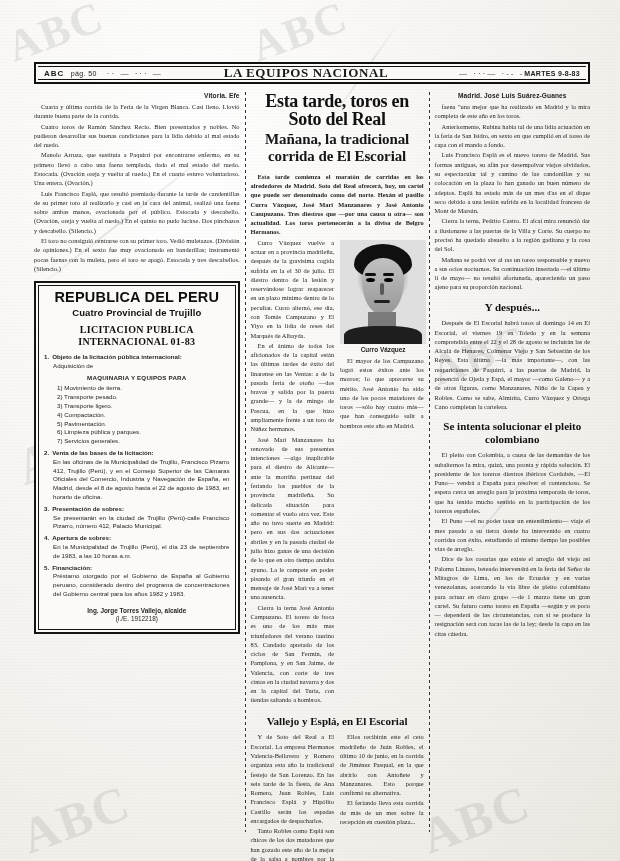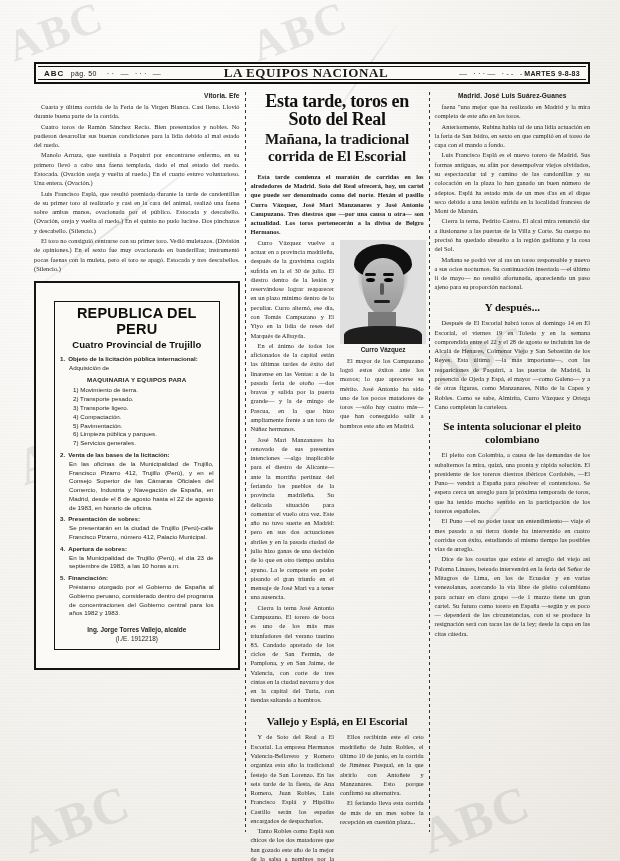--- a/index.html
+++ b/index.html
@@ -176,21 +176,21 @@
     mix-blend-mode:multiply;opacity:0.85;
   }
   .photo-cap{
     font-family:"Liberation Sans",sans-serif;
     font-size:6.4px;font-weight:bold;margin-top:2px;color:#1d1d1d;
   }
 
   
   .ad{
     border:2px solid #141414;
-    margin:8px 0 0 0;padding:16px;
+    margin:8px 0 0 0;padding:0;
     background:#fbfaf6;
   }
   .ad .ad-in{
     border:1px solid #141414;margin:2px;padding:4px 5px 5px 5px;
   }
   .ad-t1{
     text-align:center;font-family:"Liberation Sans",sans-serif;
     font-weight:bold;font-size:14.5px;letter-spacing:0.2px;line-height:1.1;
     color:#0f0f0f;
   }
@@ -270,20 +270,22 @@
         <p>Cuatro toros de Ramón Sánchez Recio. Bien presentados y nobles. No pudieron desarrollar sus buenas condiciones para la lidia debido al mal estado del ruedo.</p>
         <p>Manolo Arruza, que sustituía a Paquirri por encontrarse enfermo, en su primero llevó a cabo una faena templada, dado el mal estado del ruedo. Estocada. (Ovación oreja y vuelta al ruedo.) En el cuarto estuvo voluntarioso. Una entera. (Ovación.)</p>
         <p>Luis Francisco Esplá, que resultó premiado durante la tarde de candentillas de su primer toro al realizarlo y casi en la cara del animal, realizó una faena sobre ambas manos, ovacionada por el público. Estocada y descabello. (Ovación, oreja y vuelta al ruedo.) En el quinto no pudo lucirse. Dos pinchazos y descabello. (Silencio.)</p>
         <p>El toro no consiguió centrarse con su primer toro. Vedió muletazos. (División de opiniones.) En el sexto fue muy ovacionado en banderillas; instrumentó pocas faenas con la muleta, pero el toro se apagó. Estocada y tres descabellos. (Silencio.)</p>
       </div>
 
       <div class="ad">
         <div class="ad-in">
           <div class="ad-t1">REPUBLICA DEL PERU</div>
           <div class="ad-t2">Cuatro Provincial de Trujillo</div>
+          <div class="ad-t3" style="white-space:pre-line;">LICITACION PUBLICA
+INTERNACIONAL 01-83</div>
 
           <div class="ad-body">
 
             <div class="ad-item">
               <span class="n">1.</span>
               <span class="t"><b>Objeto de la licitación pública internacional:</b></span>
             </div>
             <div class="ad-sub">Adquisición de</div>
             <div class="ad-center">MAQUINARIA Y EQUIPOS PARA</div>
             <div class="ad-eq">

